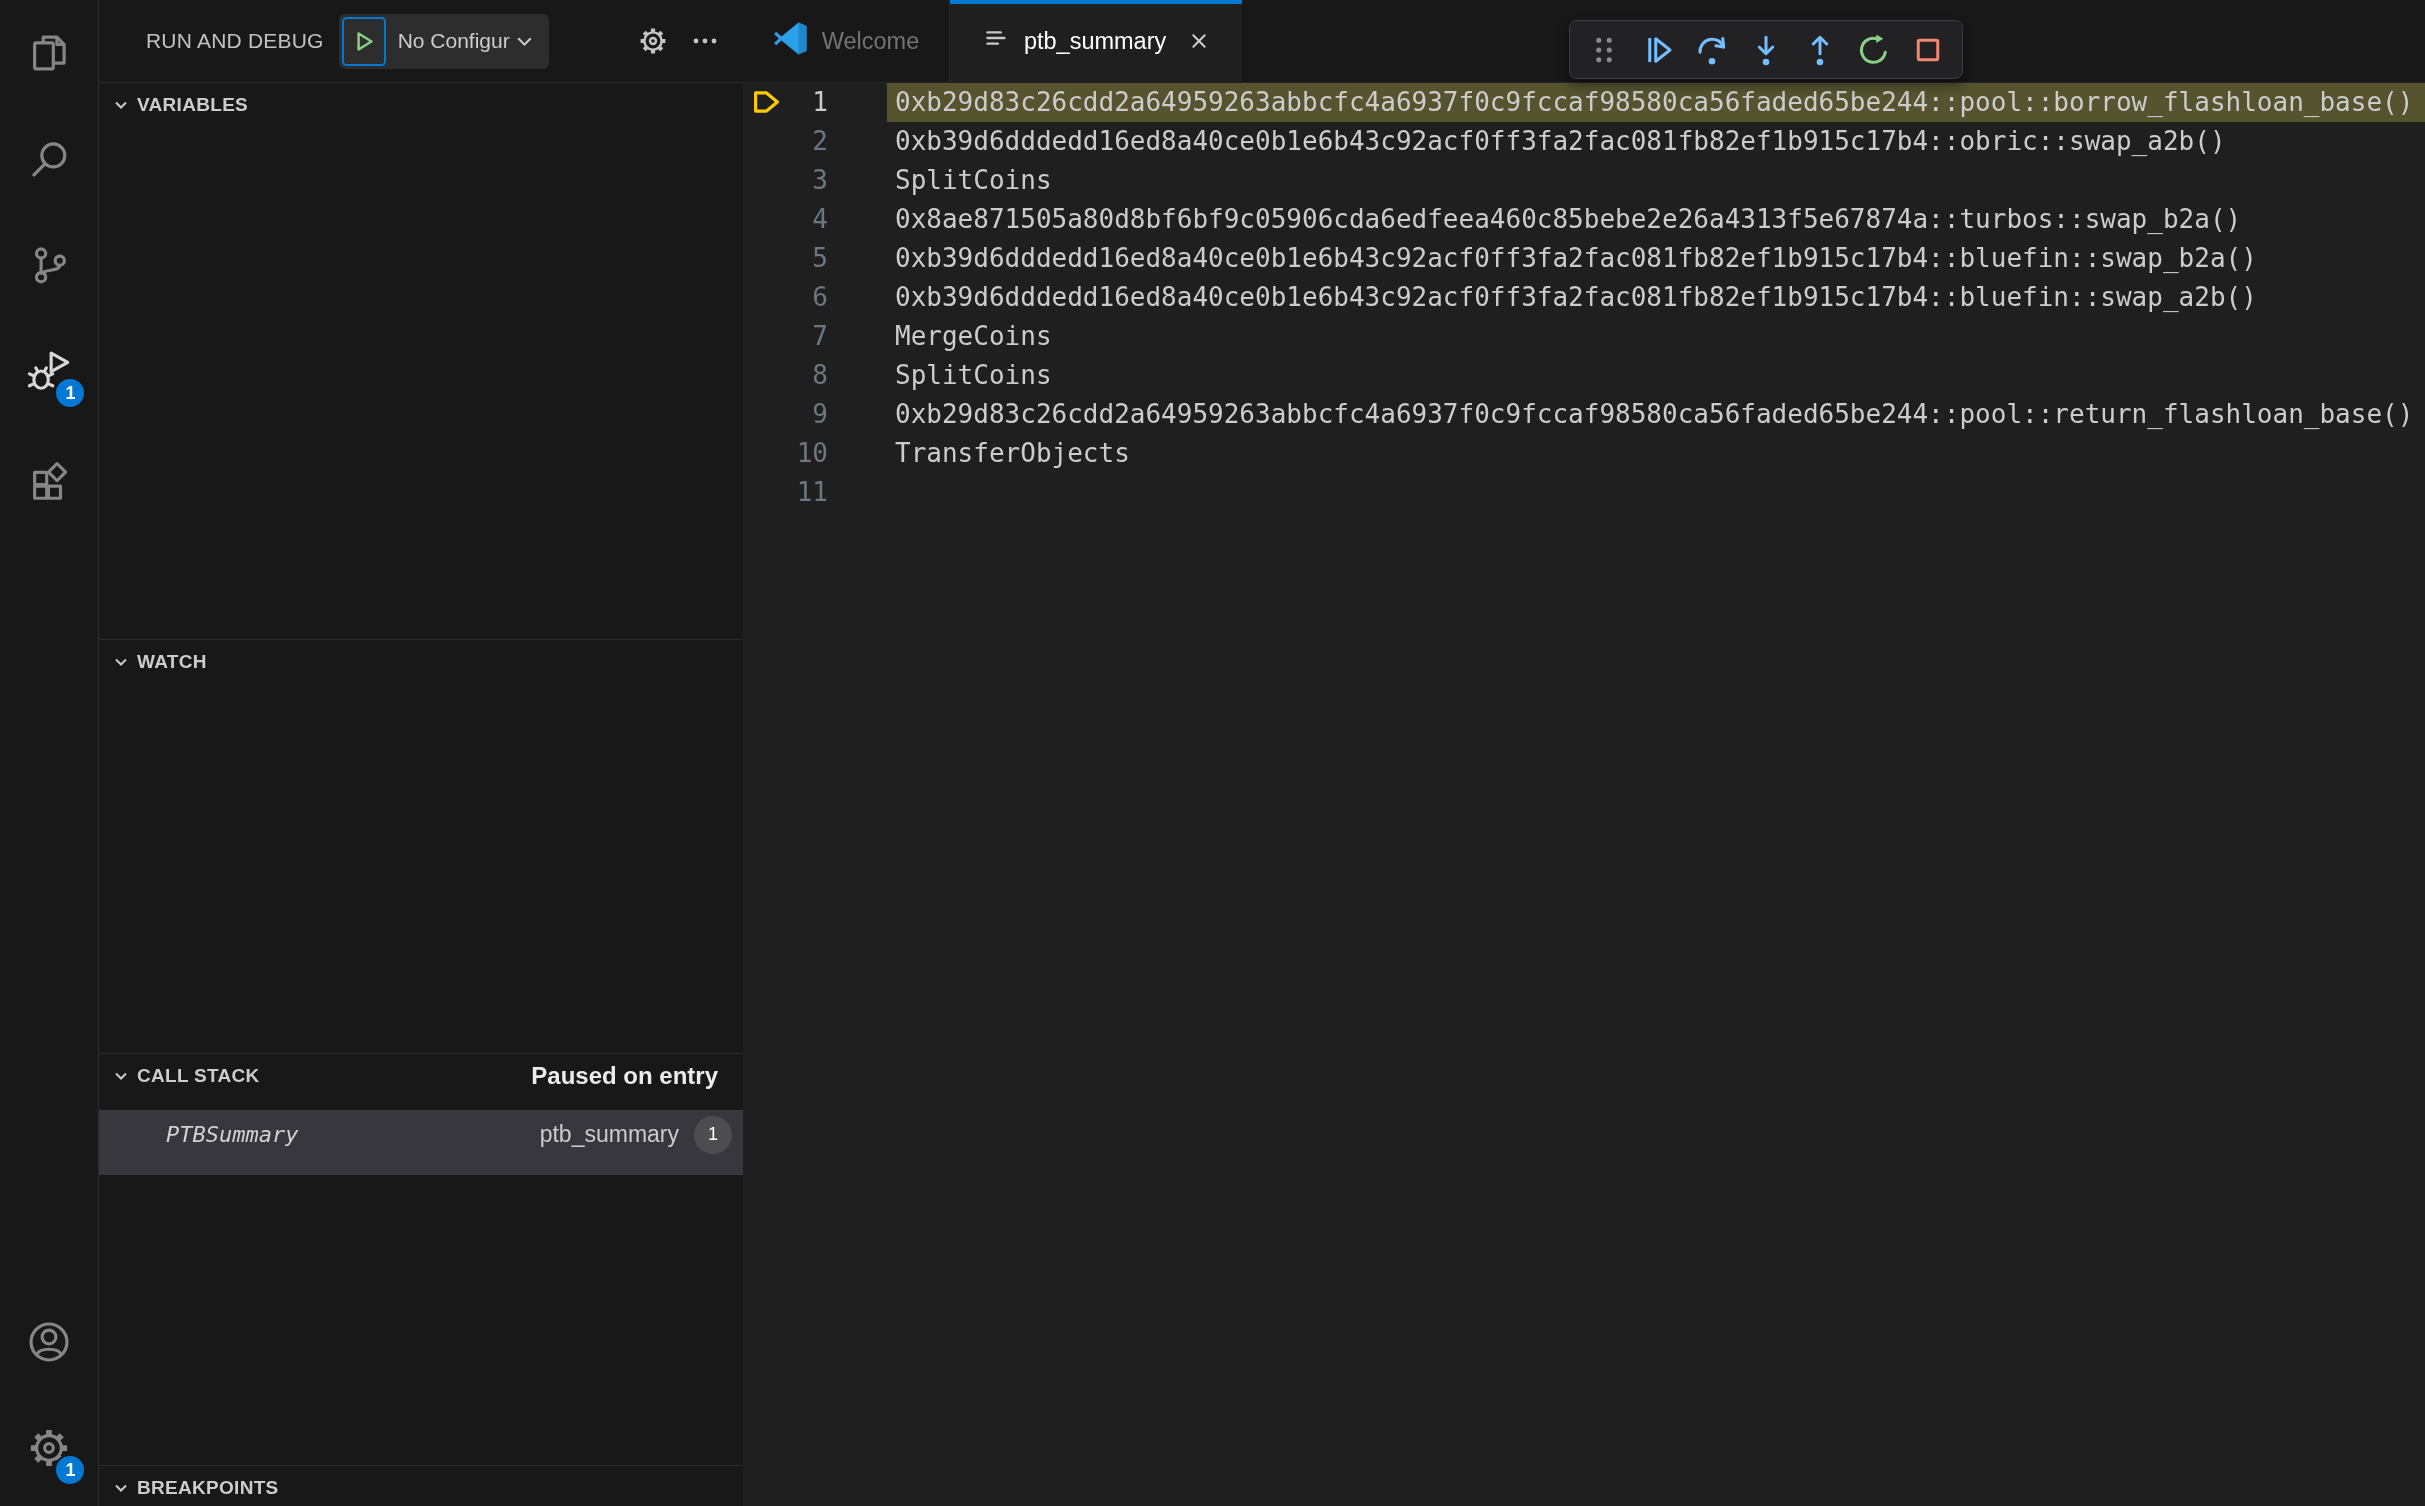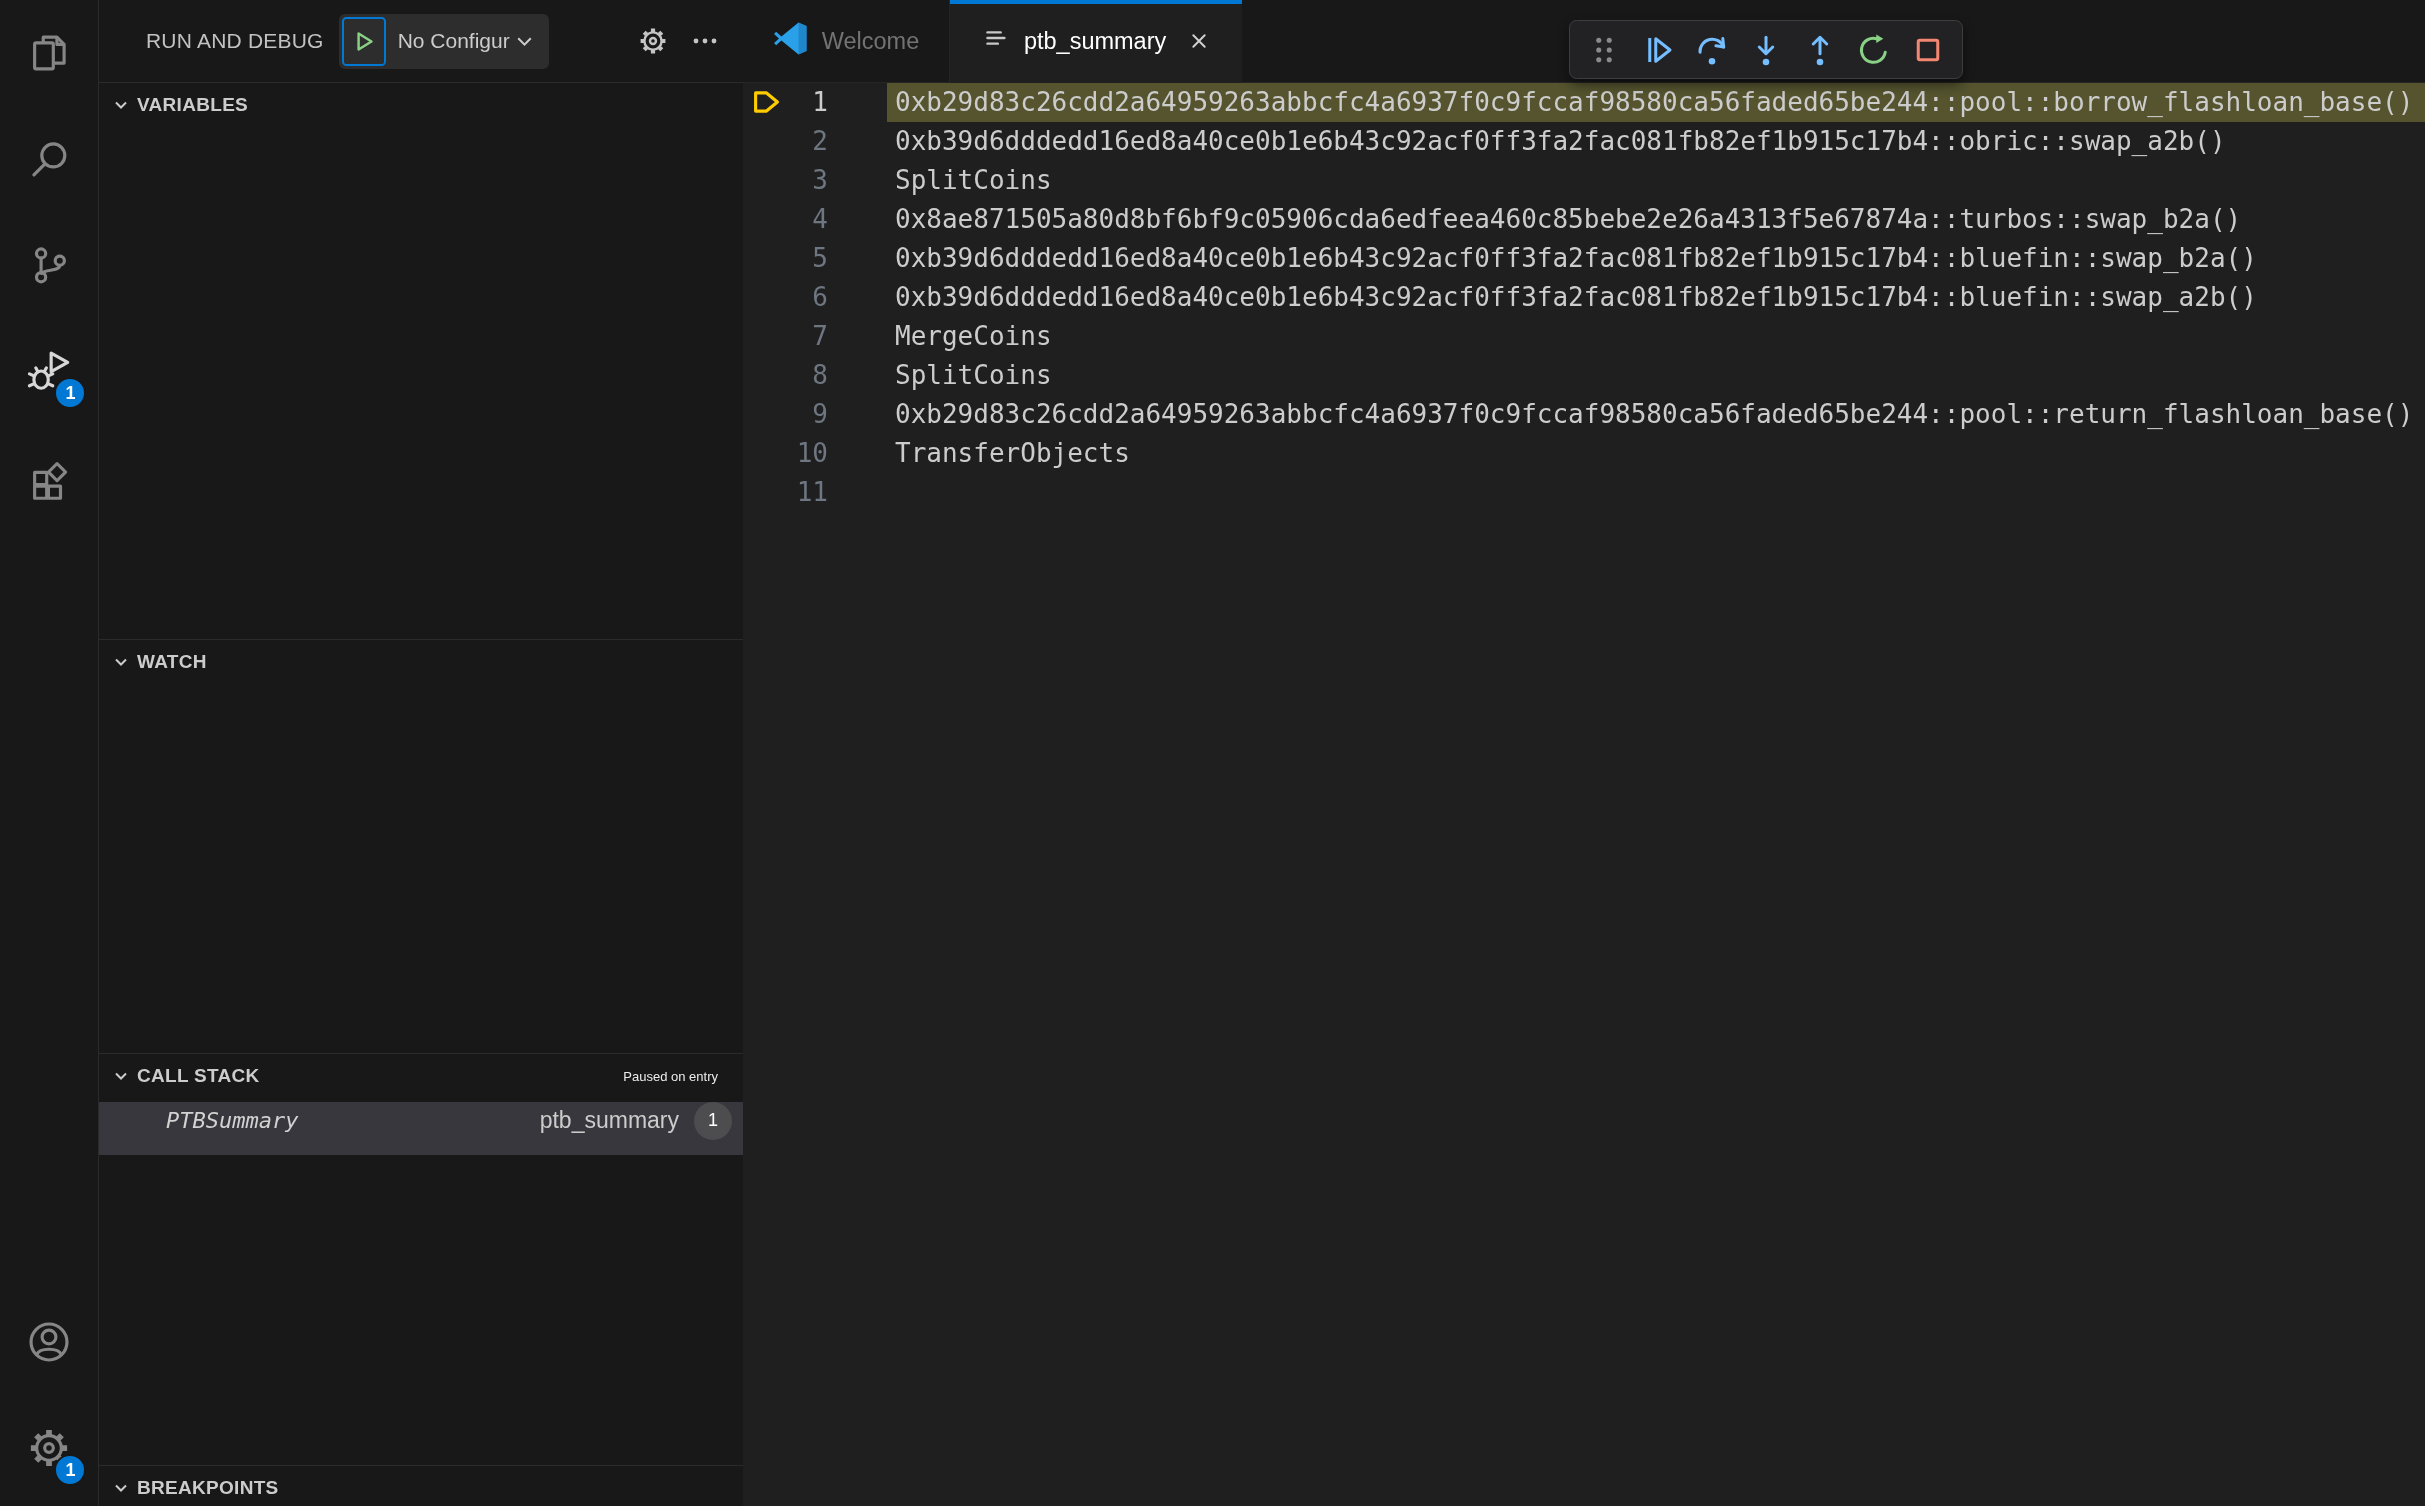--- a/index.html
+++ b/index.html
@@ -35,23 +35,23 @@
   .icon-btn { display:flex; align-items:center; justify-content:center; cursor:pointer; }
 
   .section { position:absolute; left:0; right:0; border-top:1.5px solid #2b2b2b; background:#181818; }
   #sec-variables  { top:82px;  height:557px; }
   #sec-watch      { top:639px;  height:386px; }
   #sec-callstack  { top:1053px; height:440px; }
   #sec-breakpoints{ top:1465px; bottom:18px; }
   .sec-head { height:44px; display:flex; align-items:center; padding:0 26px 0 12px;
               gap:6px; cursor:pointer; color:#cccccc; }
   .sec-label { font-size:19px; font-weight:700; color:#cccccc; letter-spacing:0.3px; white-space:nowrap; }
-  .sec-status { margin-left:auto; font-size:13px; font-weight:400; color:#ececec; white-space:nowrap; }
-
-  .stack-row { margin-top:4px; height:53px; background:#37373d; display:flex;
+  .sec-status { margin-left:auto; font-size:24px; font-weight:700; color:#ececec; white-space:nowrap; }
+
+  .stack-row { margin-top:12px; height:65px; background:#37373d; display:flex;
                align-items:center; padding:0 12px 16px 67px; cursor:pointer; }
   .frame-name { font-family:"DejaVu Sans Mono", monospace; font-style:italic;
                 font-size:22px; color:#d2d2d2; }
   .frame-file { margin-left:auto; font-size:23px; color:#cccccc; }
   .frame-badge { margin-left:15px; min-width:38px; height:38px; border-radius:20px;
                  background:#4d4d50; color:#ffffff; font-size:18px; display:flex;
                  align-items:center; justify-content:center; padding:0 6px; }
 
   
   .editor { position:absolute; left:743px; top:0; right:0; bottom:0; background:#1f1f1f; }

